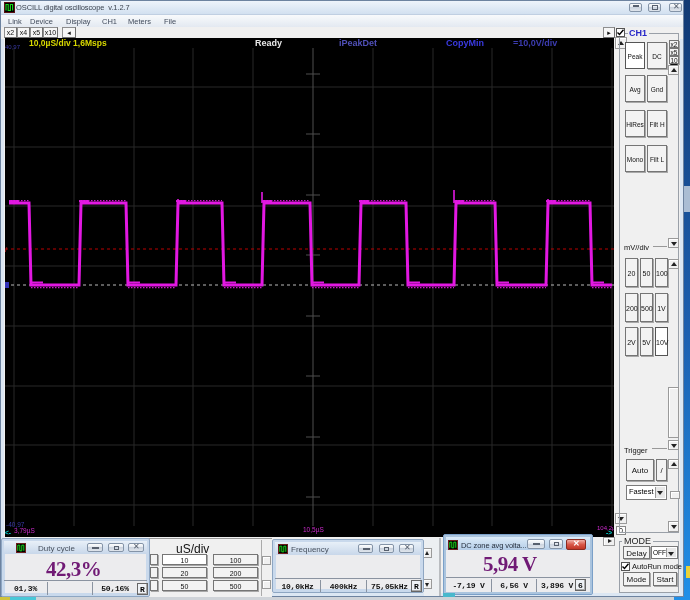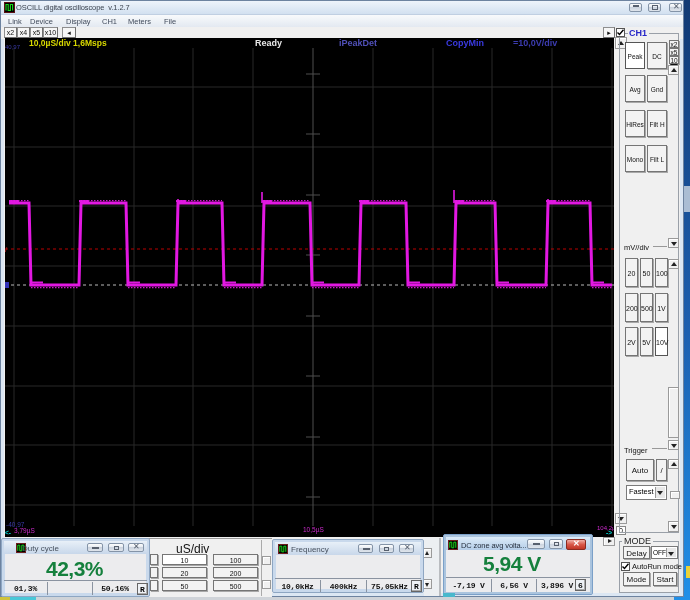--- a/index.html
+++ b/index.html
@@ -28,21 +28,21 @@
 .chk{position:absolute;width:9px;height:9px;background:#fff;border:1px solid #555;z-index:6;}
 .chk svg{display:block;}
 .combo{position:absolute;background:#fff;border:1px solid #7a7a7a;font-size:7.5px;color:#000;}
 .cbarr{position:absolute;right:1px;top:1px;bottom:1px;width:10px;background:#e8e8e8;border-left:1px solid #999;}
 
 .fwin{position:absolute;border:1px solid #8ea6c2;border-radius:2px;background:#ececee;box-shadow:inset 0 0 0 3px #c9d9ec;}
 .ftitle{position:absolute;left:2px;right:2px;top:2px;height:13px;background:linear-gradient(#e8f0f8,#c8d7ea);font-size:9px;color:#46505e;}
 .fico{position:absolute;width:10px;height:10px;background:#000;border:1px solid #6b1d1d;}
 .fico svg,#title-ico svg{display:block;}
 .fcap{top:4px;height:9px;position:absolute;border:1px solid #8494a8;border-radius:2px;background:linear-gradient(#fdfefe,#e4e9f0 45%,#ccd4df 50%,#dfe5ec);}
-.bigval{position:absolute;font-family:Liberation Sans, sans-serif;font-weight:bold;color:#15803d;font-size:21px;letter-spacing:-0.5px;white-space:pre;}
+.bigval{position:absolute;font-family:Liberation Serif, serif;font-weight:bold;color:#701a75;font-size:21px;letter-spacing:-0.5px;white-space:pre;}
 .brow{position:absolute;border-top:1px solid #8a93a0;font-family:"Liberation Mono",monospace;font-weight:bold;font-size:8px;letter-spacing:-0.2px;color:#111;}
 .bcell{position:absolute;top:0;height:100%;text-align:center;line-height:15px;white-space:pre;}
 .bdiv{position:absolute;top:1px;bottom:1px;width:1px;background:#8a93a0;}
 .rbtn{position:absolute;width:11px;height:12px;background:#eef1f5;border:1px solid #666;box-shadow:inset -1px -1px 0 #aaa;font-size:8px;text-align:center;line-height:11px;color:#000;font-family:"Liberation Mono",monospace;font-weight:bold;}
 </style>
 </head>
 <body>
 <div class="abs" id="desktop"></div>
 <div class="abs" id="win"></div>
 <div class="abs" id="titlebar"></div>
@@ -235,21 +235,21 @@
 <div class="abs sbtn" style="left:423px;top:579px;width:9px;height:10px;"></div>
 <div class="arr" style="left:425px;top:583px;border-left:2.5px solid transparent;border-right:2.5px solid transparent;border-top:4px solid #222;"></div>
 
 <div class="fwin" style="left:1px;top:538px;width:149px;height:59px;">
   <div class="ftitle"></div>
   <div class="fico" style="left:14px;top:4px;">
       <svg width="8" height="8" viewBox="0 0 8 8">
         <path d="M0.8 6.8 V1.2 H2.8 V6.8 H4.8 V1.2 H6.8 V6.8" stroke="#1ad41a" stroke-width="1" fill="none"></path>
       </svg>
     </div>
-  <div class="abs" style="left:20px;top:5px;font-size:8px;color:#46505e;">Duty cycle</div>
+  <div class="abs" style="left:36px;top:5px;font-size:8px;color:#46505e;">Duty cycle</div>
   <div class="fcap" style="left:85px;width:16px;">
       <span class="glyph" style="left:4px;top:3px;width:7px;height:2px;background:#57606e;"></span>
     </div>
   <div class="fcap" style="left:106px;width:16px;">
       <span class="glyph" style="left:5px;top:2px;width:5px;height:4px;border:1px solid #57606e;"></span>
     </div>
   <div class="fcap" style="left:126px;width:16px;">
       <span class="glyph" style="left:4px;top:-2px;font-size:8px;">✕</span>
     </div>
   <div class="bigval" style="left:46px;top:557px;position:fixed;">42,3%</div>

